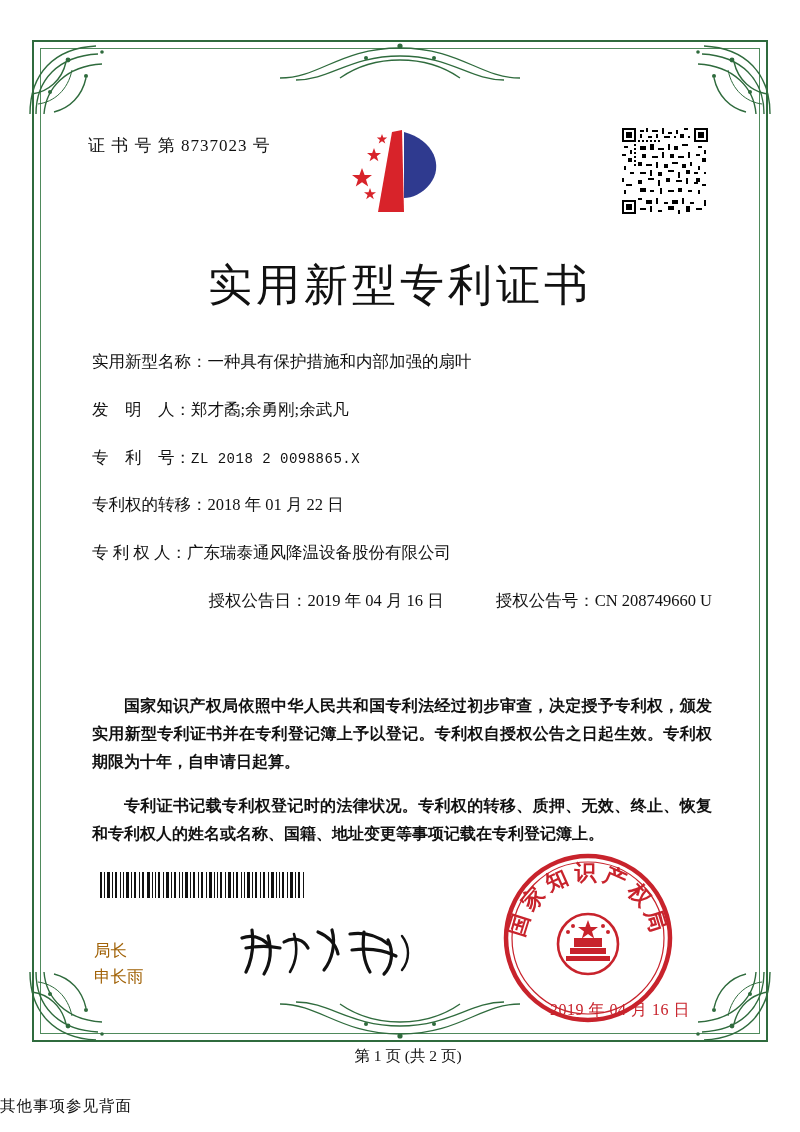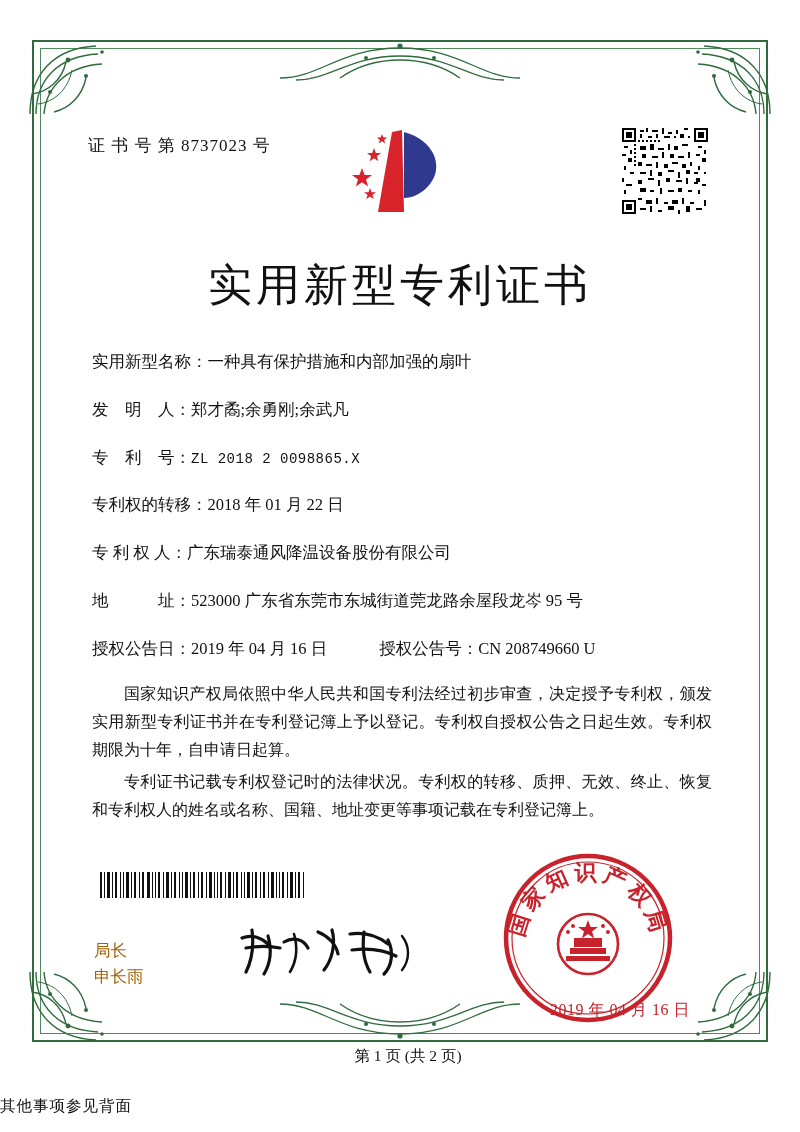--- a/index.html
+++ b/index.html
@@ -120,37 +120,38 @@
   .field-value {
     flex: 0 0 auto;
     color: #111;
   }
   .field-value.mono {
     font-family: "Liberation Mono", monospace;
     font-size: 14px;
     letter-spacing: 0.5px;
     text-align: right;
   }
-  .field-row.two-col { justify-content: flex-start; }
+  .field-row.two-col { justify-content: flex-end; }
   .field-gap { display:inline-block; width: 52px; }
 
   
   .paras {
     position: absolute;
     left: 92px;
     top: 676px;
     width: 620px;
     font-size: 16px;
     line-height: 1.75;
     color: #111;
     text-align: justify;
   }
   .paras p {
-    margin: 4px 0 2px 0;
+    margin: 16px 0 2px 0;
     text-indent: 2em;
+    font-weight: bold;
   }
 
   
   .barcode {
     position: absolute;
     left: 98px; top: 872px;
     width: 208px; height: 26px;
   }
 
   
@@ -464,24 +465,20 @@
       <span class="field-value mono">ZL 2018 2 0098865.X</span>
     </div>
     <div class="field-row">
       <span class="field-label">专利权的转移：</span>
       <span class="field-value">2018 年 01 月 22 日</span>
     </div>
     <div class="field-row">
       <span class="field-label">专 利 权 人：</span>
       <span class="field-value">广东瑞泰通风降温设备股份有限公司</span>
     </div>
-    <div class="field-row">
-      <span class="field-label">地　　　址：</span>
-      <span class="field-value">523000 广东省东莞市东城街道莞龙路余屋段龙岑 95 号</span>
-    </div>
     <div class="field-row two-col">
       <span class="field-label">授权公告日：</span>
       <span class="field-value">2019 年 04 月 16 日</span>
       <span class="field-gap"></span>
       <span class="field-label">授权公告号：</span>
       <span class="field-value">CN 208749660 U</span>
     </div>
   </div>
 
   <div class="paras">

